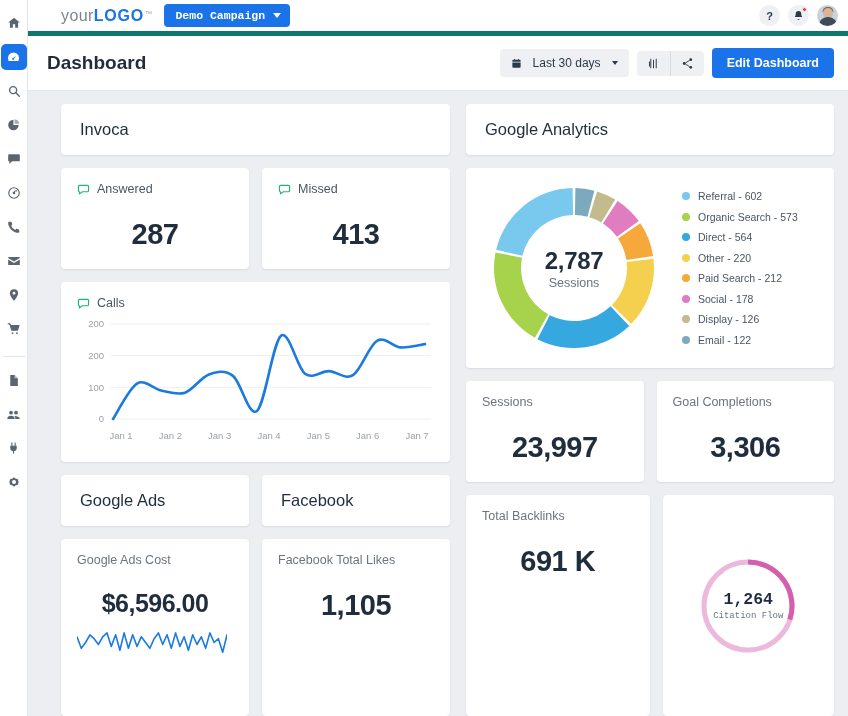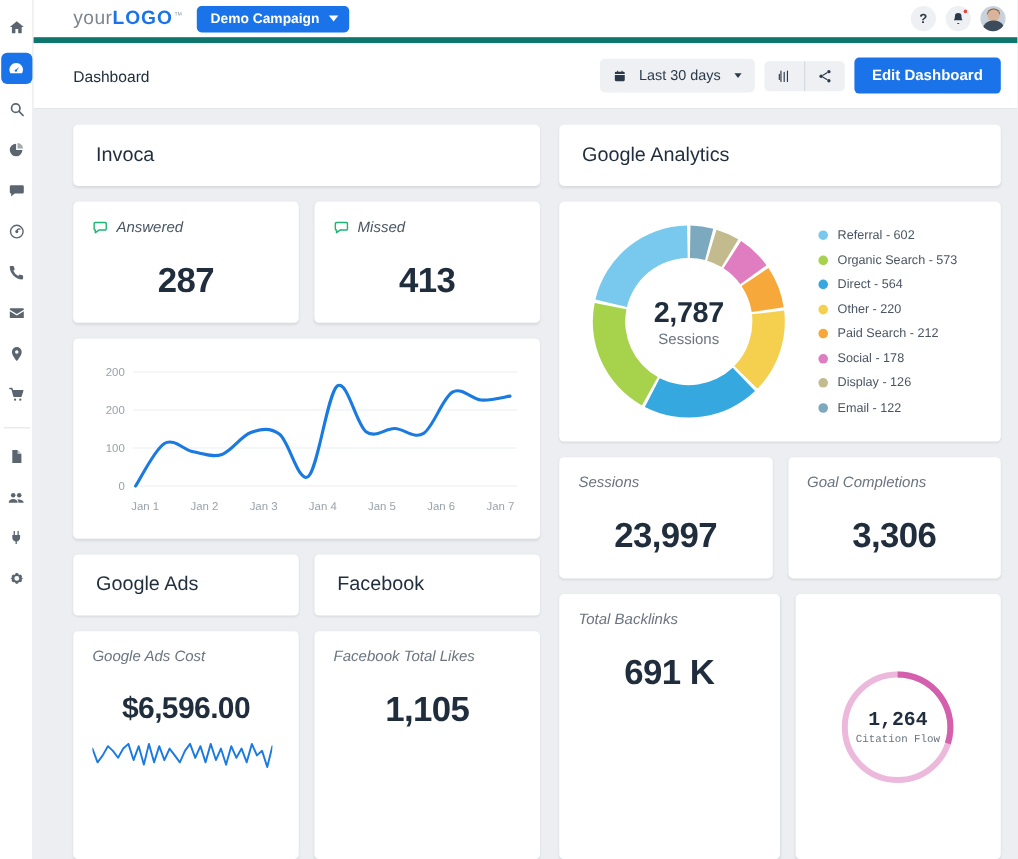--- a/index.html
+++ b/index.html
@@ -51,21 +51,21 @@
   }
   #logo .bold { color: #1a73e8; font-weight: 700; letter-spacing: .8px; }
   #logo .tm { font-size: 7px; color: #9aa2aa; margin-left: 1px; position: relative; top: -5px; }
   #campaign-btn {
     margin-left: 12px;
     background: #1a73e8; color: #fff;
     font-size: 11.5px; font-weight: 700;
     border-radius: 4px; border: none;
     padding: 5px 9px 5px 11px;
     display: flex; align-items: center; gap: 8px;
-    cursor: pointer; font-family: Liberation Sans, sans-serif;
+    cursor: pointer; font-family: Liberation Mono, monospace;
   }
   .caret { width: 0; height: 0; border-left: 4px solid transparent;
            border-right: 4px solid transparent; border-top: 5px solid currentColor; }
   #topbar-right {
     margin-left: auto; margin-right: 10px;
     display: flex; align-items: center; gap: 8px;
   }
   .circle-btn {
     width: 21px; height: 21px; border-radius: 50%;
     background: #eef0f3; color: #2b3a4a;
@@ -90,21 +90,21 @@
     width: 11px; height: 5px; border-radius: 6px 6px 0 0; background: #7d6247; }
 
   
   #page-head {
     position: absolute; left: 28px; top: 36px;
     width: 820px; height: 55px;
     background: #fff; border-bottom: 1px solid #e4e7ea;
     display: flex; align-items: center;
   }
   #page-title {
-    margin-left: 33px; font-size: 13px; font-weight: 400; color: #1f2d3d;
+    margin-left: 19px; font-size: 19px; font-weight: 700; color: #1f2d3d;
   }
   #head-actions {
     margin-left: auto; margin-right: 14px;
     display: flex; align-items: center; gap: 8px;
   }
   #daterange {
     background: #eef0f3; border: none; border-radius: 4px;
     font-size: 12px; color: #2b3a4a; font-family: inherit;
     padding: 7px 11px; display: flex; align-items: center; gap: 11px;
     cursor: pointer;
@@ -138,21 +138,21 @@
     box-shadow: 0 1px 2px rgba(40,50,65,.10);
   }
   .panel-head { padding: 16px 19px; }
   .panel-head .t { font-size: 16.5px; font-weight: 400; color: #1f2d3d; }
 
   .row2 { display: flex; gap: 13px; }
   .row2 > .card { flex: 1; }
 
   .metric { padding: 14px 16px 18px 16px; }
   .metric-label {
-    font-size: 12.5px; color: #4a5563; display: flex; align-items: center; gap: 7px; font-style: italic;
+    font-size: 12.5px; color: #4a5563; display: flex; align-items: center; gap: 7px;
   }
   .metric-label.plain { color: #6b7480; }
   .metric-value {
     font-size: 29px; font-weight: 700; color: #1f2d3d;
     text-align: center; margin-top: 22px; letter-spacing: -.5px;
   }
   .metric-value.sm { font-size: 25px; }
 
   
   #calls-card { padding: 14px 16px 10px 16px; }
@@ -354,20 +354,26 @@
           <svg width="13" height="13" viewBox="0 0 24 24" fill="none" stroke="#1fb573" stroke-width="2.2">
               <path d="M4.5 4.5h15a1.8 1.8 0 0 1 1.8 1.8v8a1.8 1.8 0 0 1-1.8 1.8H10l-5.5 4v-4a1.8 1.8 0 0 1-1.8-1.8v-8A1.8 1.8 0 0 1 4.5 4.5z" stroke-linejoin="round"></path>
             </svg>
           <span>Missed</span>
         </div>
         <div class="metric-value">413</div>
       </div>
     </div>
 
     <div class="card" id="calls-card">
+      <div class="metric-label">
+        <svg width="13" height="13" viewBox="0 0 24 24" fill="none" stroke="#1fb573" stroke-width="2.2">
+            <path d="M4.5 4.5h15a1.8 1.8 0 0 1 1.8 1.8v8a1.8 1.8 0 0 1-1.8 1.8H10l-5.5 4v-4a1.8 1.8 0 0 1-1.8-1.8v-8A1.8 1.8 0 0 1 4.5 4.5z" stroke-linejoin="round"></path>
+          </svg>
+        <span>Calls</span>
+      </div>
       <svg id="calls-chart" width="357" height="132" viewBox="0 0 357 132">
         <g id="calls-grid" stroke="#eceef1" stroke-width="1">
             <line x1="34" x2="354" y1="8" y2="8"></line>
             <line x1="34" x2="354" y1="39.66666666666667" y2="39.66666666666667"></line>
             <line x1="34" x2="354" y1="71.33333333333334" y2="71.33333333333334"></line>
             <line x1="34" x2="354" y1="103" y2="103"></line>
           </g>
         <g id="calls-yticks" font-size="9.5" fill="#9aa2aa" text-anchor="end" font-family="Liberation Sans, sans-serif">
             <text x="27" y="11.4">200</text>
             <text x="27" y="43.06666666666667">200</text>

